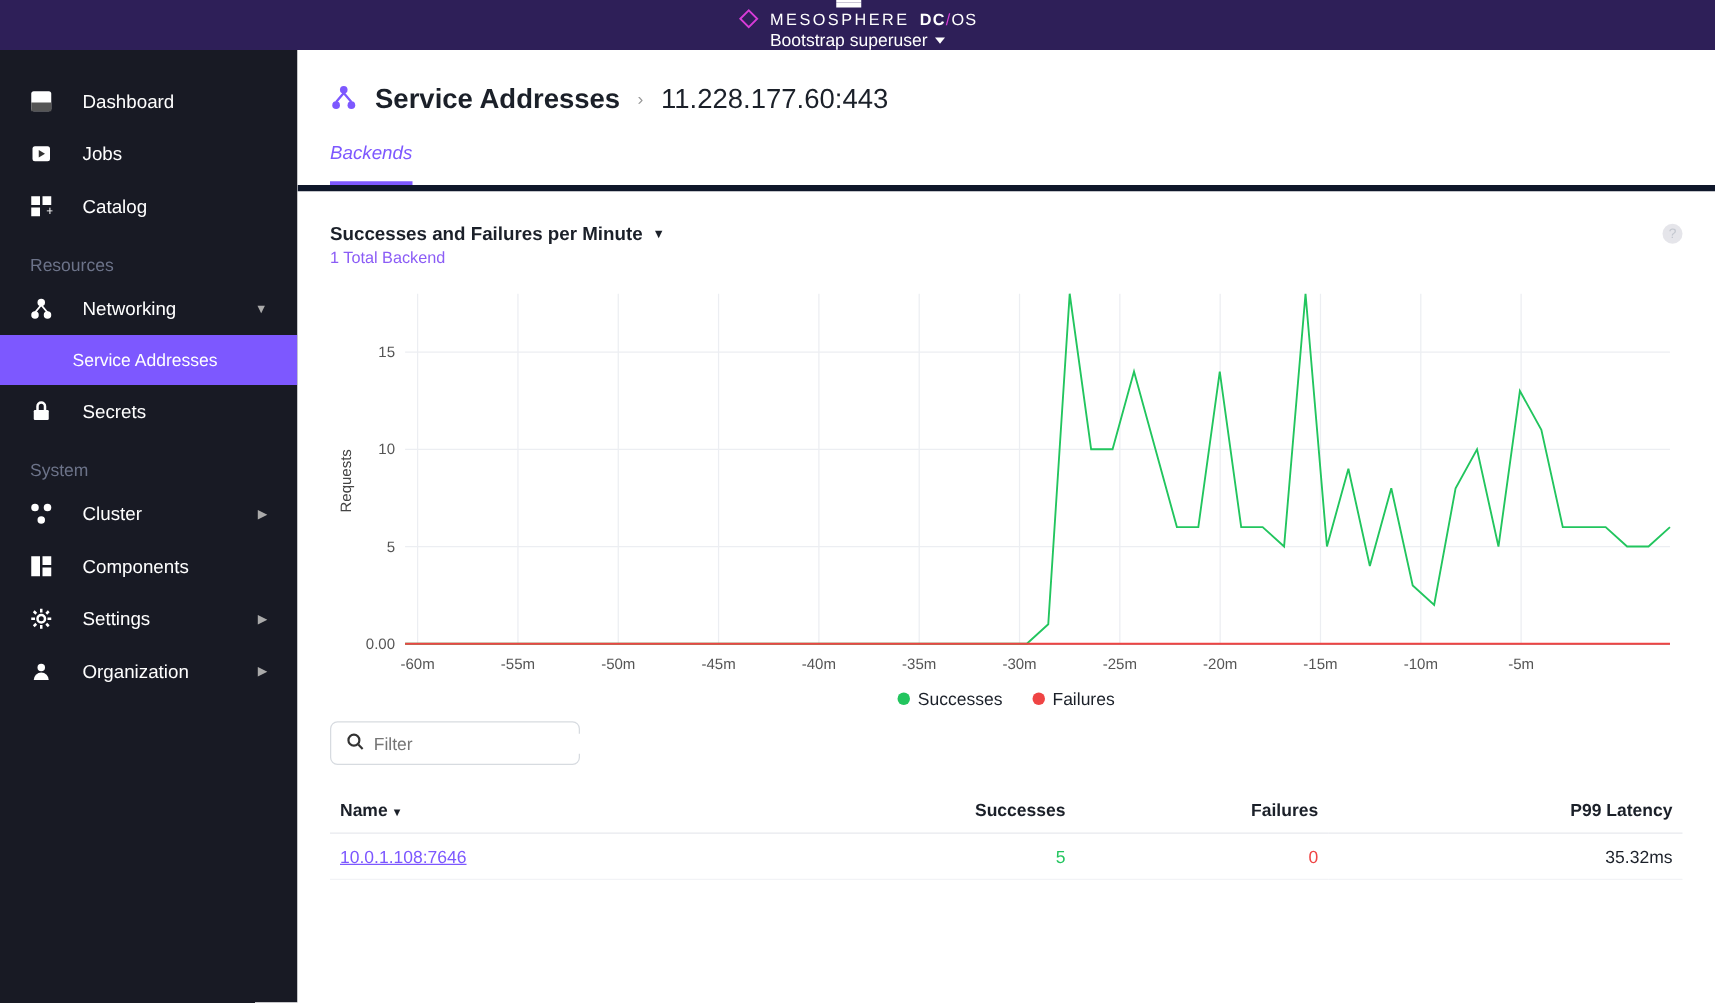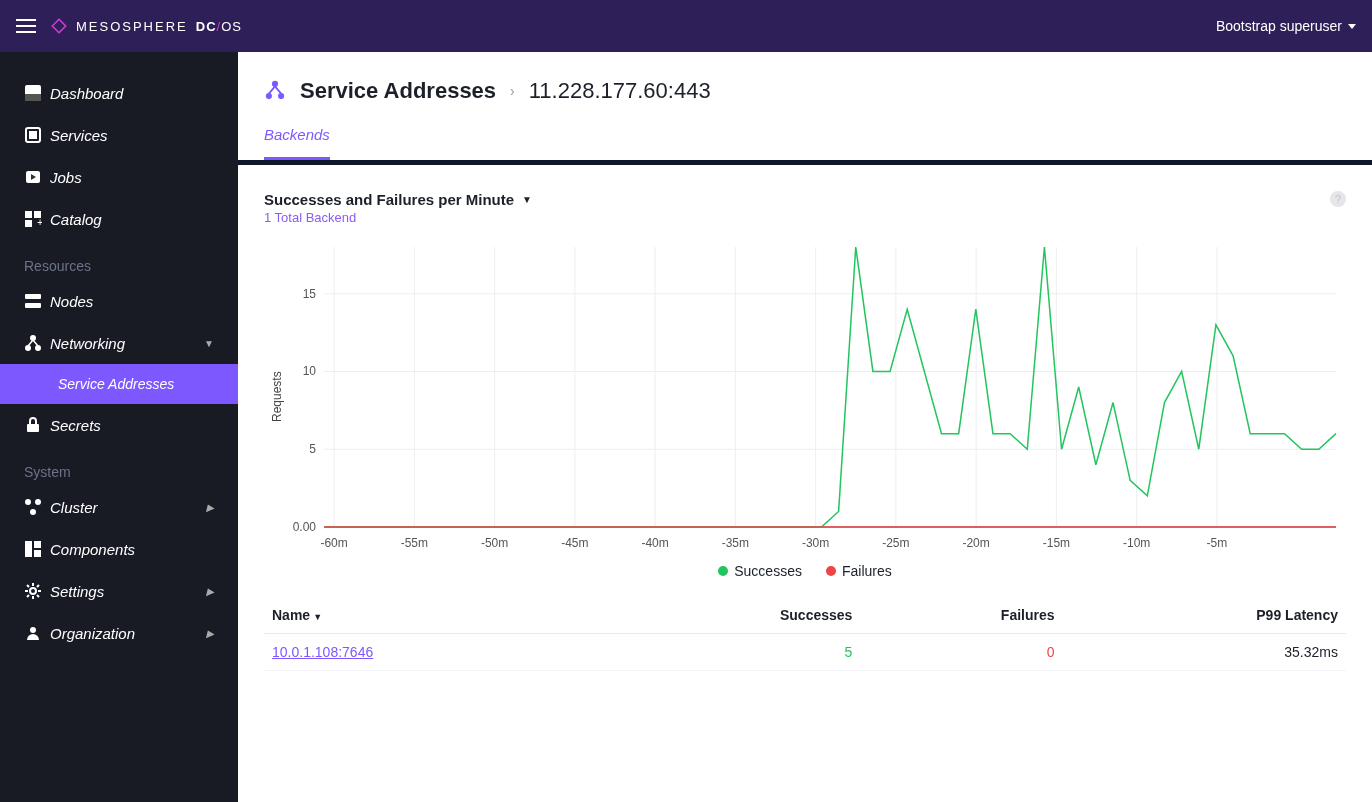--- a/index.html
+++ b/index.html
@@ -1,31 +1,31 @@
 <!DOCTYPE html>
 <html><head>
 <meta charset="utf-8">
 <style>
 * { box-sizing: border-box; margin: 0; padding: 0; }
 body { font-family: -apple-system, BlinkMacSystemFont, "Segoe UI", Helvetica, Arial, sans-serif; font-size: 14px; color: #1b2029; background: #fff; }
 
-.topbar { height: 52px; background: #2e1f58; display: flex; align-items: center; padding: 0 16px; color: #fff; }
+.topbar { height: 40px; background: #2e1f58; display: flex; align-items: center; padding: 0 16px; color: #fff; flex-direction: column; }
 .hamburger { width: 20px; height: 14px; display:flex; flex-direction:column; justify-content:space-between; margin-right:14px; cursor:pointer;}
 .hamburger span{height:2px; background:#fff; display:block;}
 .brand { display:flex; align-items:center; gap:8px; font-weight:500; letter-spacing:2px; font-size:13px;}
 .brand .logo-svg{display:inline-block;}
 .brand .dc{font-weight:600;}
 .brand .slash{color:#d63bd6;}
 .topbar .spacer{flex:1;}
 .user-menu{display:flex; align-items:center; gap:6px; font-size:14px; cursor:pointer;}
 .caret-down{width:0;height:0;border-left:4px solid transparent;border-right:4px solid transparent;border-top:5px solid #fff;}
 
 .layout{display:flex; height:calc(100vh - 40px);}
 .sidebar{width:238px; background:#181a24; color:#fff; padding-top:20px; overflow-y:auto;}
-.nav-item{display:flex; align-items:center; gap:8px; padding:12px 24px; color:#fff; cursor:pointer; font-size:15px;font-style:italic;}
+.nav-item{display:flex; align-items:center; gap:24px; padding:12px 24px; color:#fff; cursor:pointer; font-size:15px;}
 .nav-item.sub{padding-left:58px; color:#aab; font-size:14px;}
 .nav-item.sub.active{background:#7d58ff; color:#fff;}
 .nav-item .icon-slot{width:18px; height:18px; display:flex;align-items:center;justify-content:center;}
 .nav-section{padding:18px 24px 6px; color:#6c7389; font-size:14px;}
 .nav-expand{margin-left:auto; font-size:10px; color:#aaa;}
 
 .main{flex:1; overflow-y:auto; background:#fff;}
 .page-header{padding:26px 26px 0 26px;}
 .breadcrumb{display:flex; align-items:center; gap:14px;}
 .bc-icon{color:#7d58ff;}
@@ -102,57 +102,39 @@
           <svg width="18" height="18" viewBox="0 0 18 18">
             <rect x="1" y="1" width="16" height="16" rx="2" fill="#fff"></rect>
             <rect x="1" y="10" width="16" height="7" rx="0" fill="#555"></rect>
           </svg>
         </span>
       <span>Dashboard</span>
     </div>
     <div class="nav-item">
       <span class="icon-slot">
           <svg width="18" height="18" viewBox="0 0 18 18">
-            <rect x="2" y="2" width="14" height="14" rx="2" fill="none" stroke="#fff" stroke-width="2"></rect>
-            <rect x="5" y="5" width="8" height="8" fill="#fff"></rect>
-          </svg>
-        </span>
-      <span>Services</span>
-    </div>
-    <div class="nav-item">
-      <span class="icon-slot">
-          <svg width="18" height="18" viewBox="0 0 18 18">
             <rect x="2" y="3" width="14" height="12" rx="2" fill="#fff"></rect>
             <polygon points="7,6 7,12 12,9" fill="#333"></polygon>
           </svg>
         </span>
       <span>Jobs</span>
     </div>
     <div class="nav-item">
       <span class="icon-slot">
           <svg width="18" height="18" viewBox="0 0 18 18">
             <rect x="1" y="1" width="7" height="7" fill="#fff"></rect>
             <rect x="10" y="1" width="7" height="7" fill="#fff"></rect>
             <rect x="1" y="10" width="7" height="7" fill="#fff"></rect>
             <text x="13" y="16" font-size="10" fill="#fff">+</text>
           </svg>
         </span>
       <span>Catalog</span>
     </div>
 
     <div class="nav-section">Resources</div>
-    <div class="nav-item">
-      <span class="icon-slot">
-          <svg width="18" height="18" viewBox="0 0 18 18">
-            <rect x="1" y="2" width="16" height="5" rx="1" fill="#fff"></rect>
-            <rect x="1" y="11" width="16" height="5" rx="1" fill="#fff"></rect>
-          </svg>
-        </span>
-      <span>Nodes</span>
-    </div>
     <div class="nav-item">
       <span class="icon-slot">
           <svg width="18" height="18" viewBox="0 0 18 18">
             <circle cx="9" cy="4" r="3" fill="#fff"></circle>
             <circle cx="4" cy="14" r="3" fill="#fff"></circle>
             <circle cx="14" cy="14" r="3" fill="#fff"></circle>
             <path d="M9 6 L4 12 M9 6 L14 12" stroke="#fff" stroke-width="1.5"></path>
           </svg>
         </span>
       <span>Networking</span>
@@ -292,20 +274,27 @@
         <div class="legend-item">
             <span class="dot green"></span>
             <span>Successes</span>
           </div>
         <div class="legend-item">
             <span class="dot red"></span>
             <span>Failures</span>
           </div>
       </div>
 
+      <div class="filter-box">
+        <span class="magnifier"><svg width="14" height="14" viewBox="0 0 16 16">
+              <circle cx="7" cy="7" r="5" fill="none" stroke="#333" stroke-width="2"></circle>
+              <line x1="11" y1="11" x2="15" y2="15" stroke="#333" stroke-width="2"></line>
+            </svg></span>
+        <input type="text" placeholder="Filter" style="">
+      </div>
 
       <table>
         <thead>
           <tr>
             <th><span>Name</span><span class="sort-caret">▼</span></th>
             <th class="right">Successes</th>
             <th class="right">Failures</th>
             <th class="right">P99 Latency</th>
           </tr>
         </thead>

